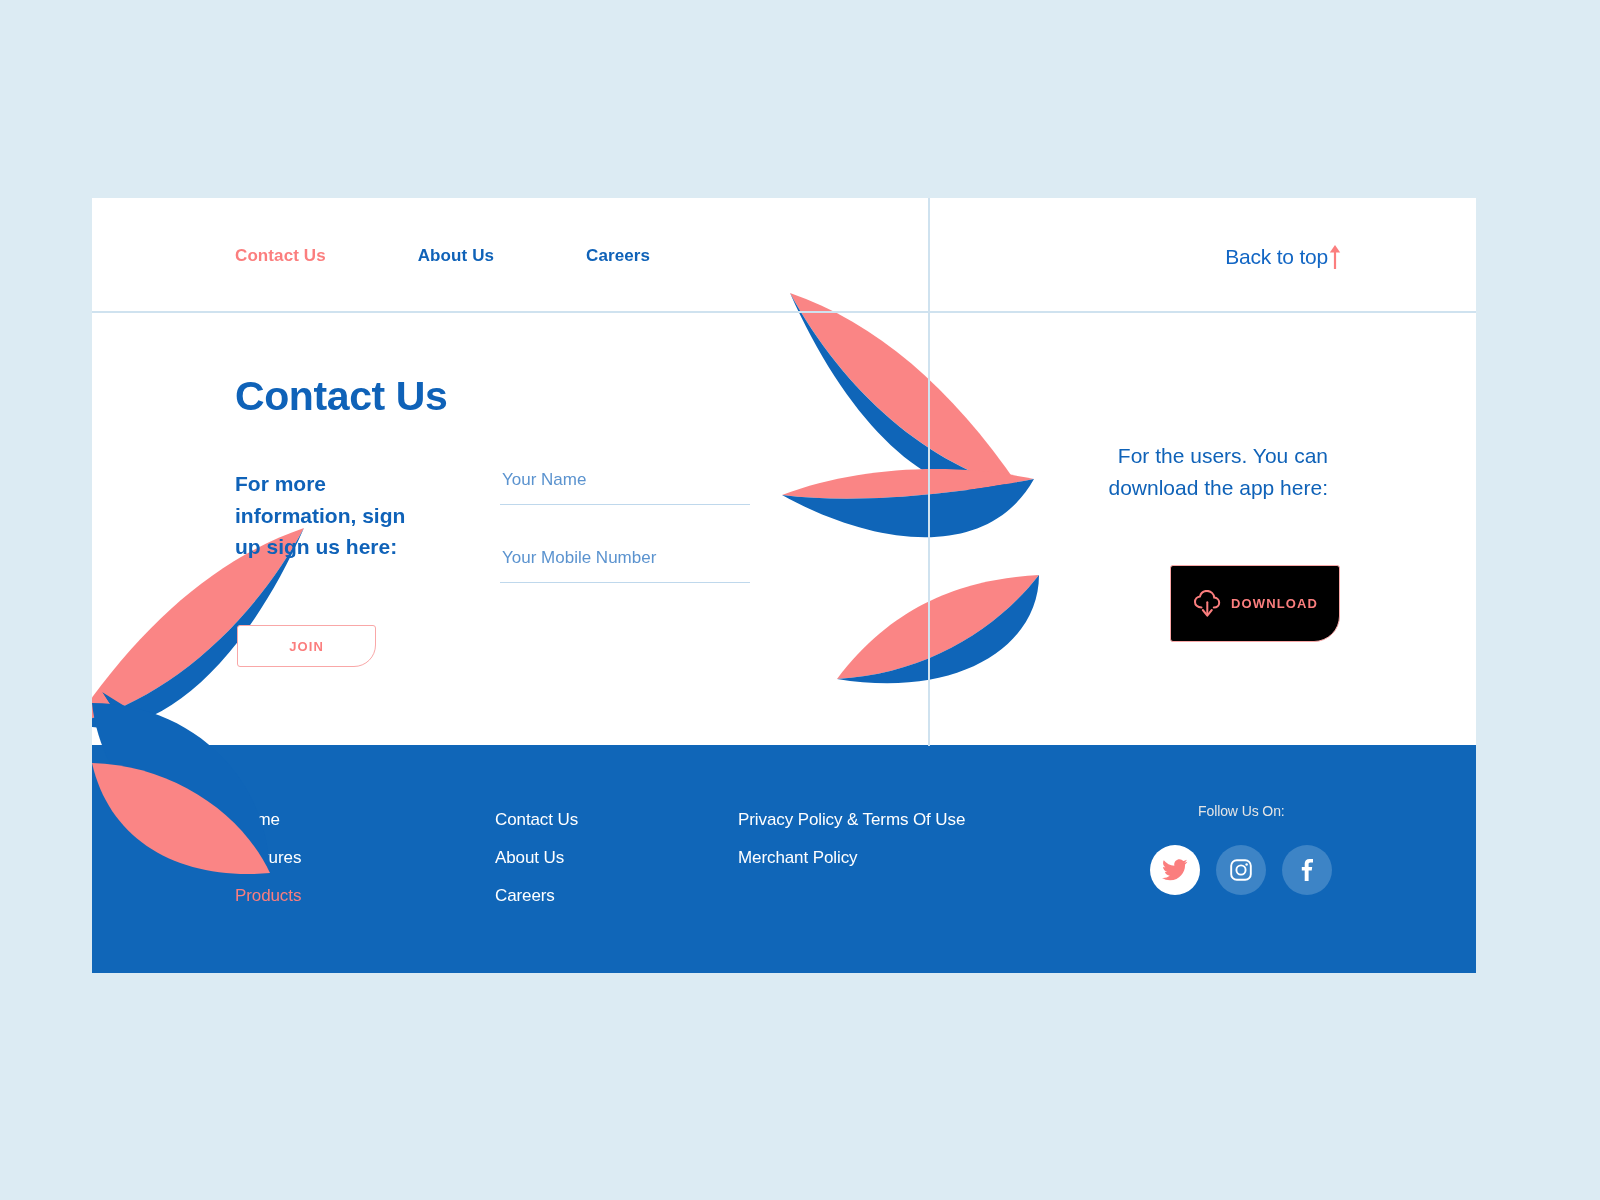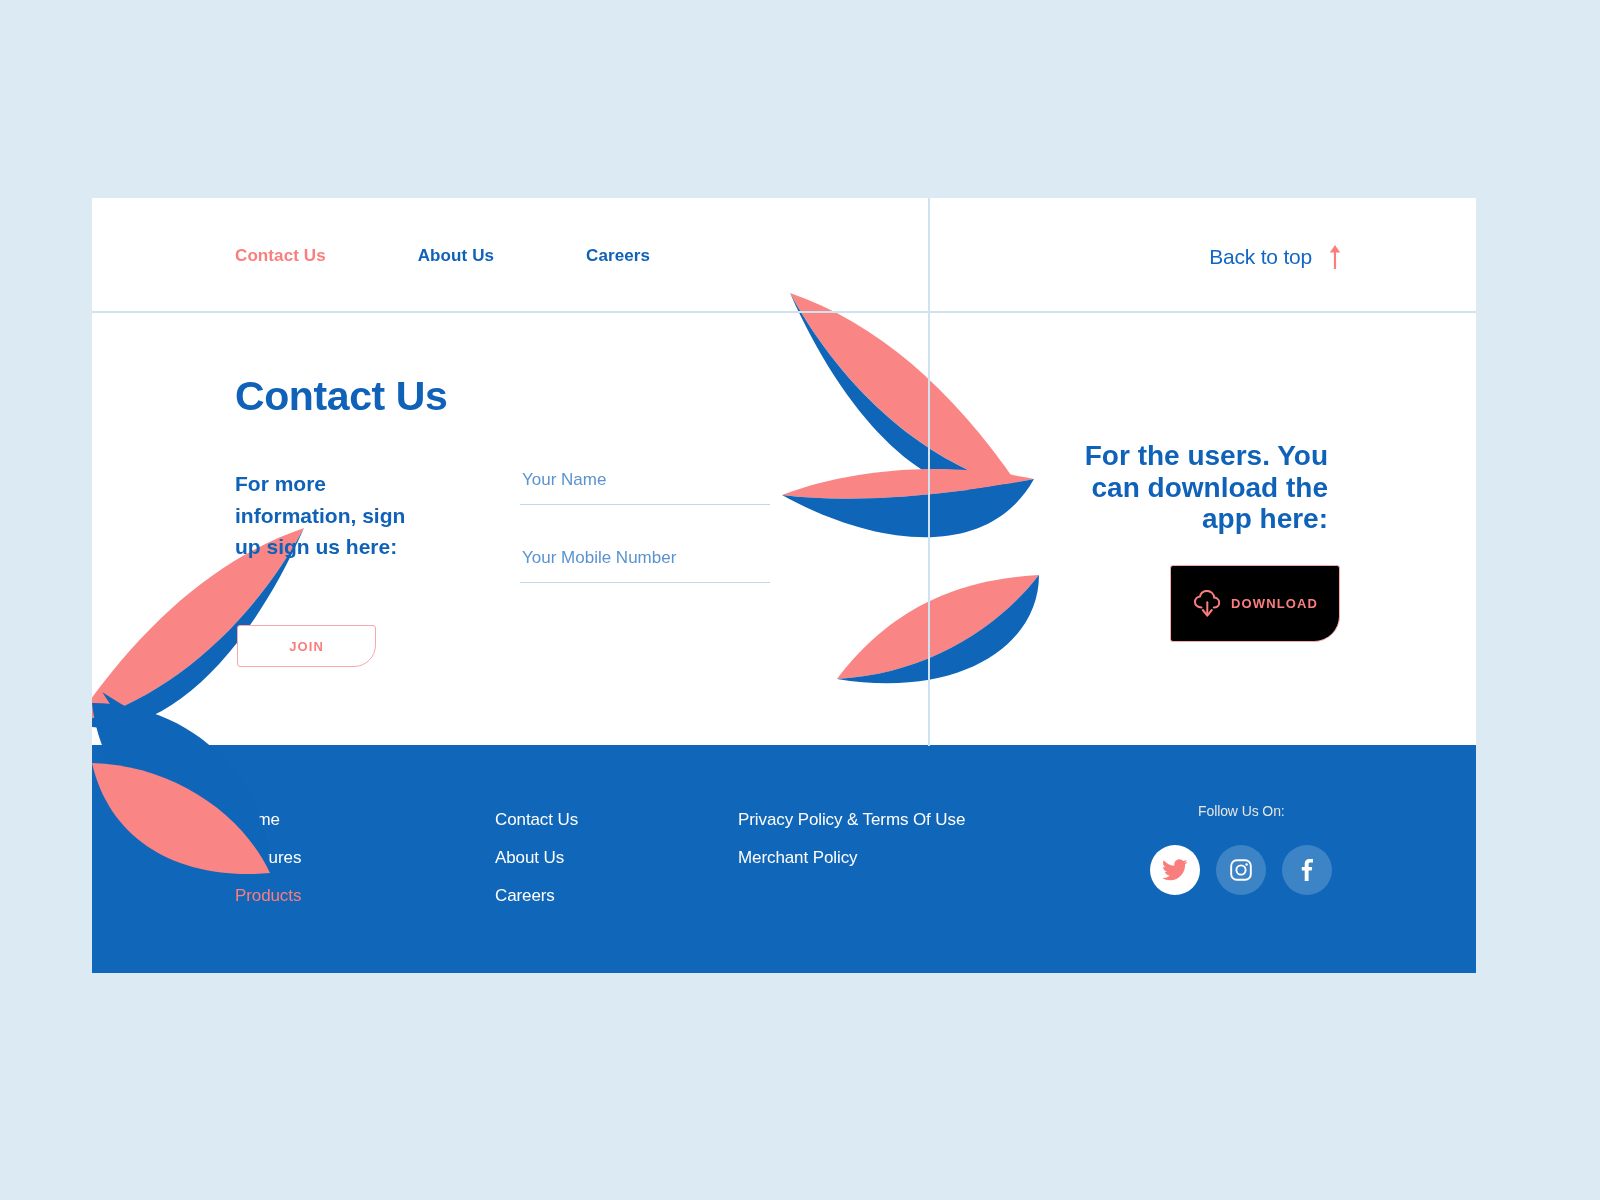--- a/index.html
+++ b/index.html
@@ -71,21 +71,20 @@
   }
   .topnav a:last-child { margin-right: 0; }
   .topnav a.active { color: #fb7e7e; }
 
   .backtotop {
     position: absolute;
     right: 134px;
     top: 46px;
     display: flex;
     align-items: center;
-    gap: 16px;
     z-index: 9;
     cursor: pointer;
   }
   .backtotop .label {
     font-size: 21px;
     color: #1266c4;
     letter-spacing: -.2px;
     white-space: nowrap;
   }
   .backtotop .arrow { display: block; }
@@ -150,34 +149,33 @@
     width: 250px;
     height: 45px;
     border: none;
     border-bottom: 1.6px solid #bfd8ec;
     background: transparent;
     font-family: "Liberation Sans", sans-serif;
     font-size: 17px;
     color: #4a8ed0;
     outline: none;
     padding: 0 0 4px 2px;
-    margin-left: 20px;
   }
   .field input::placeholder { color: #5b93cf; opacity: 1; }
 
   
   .right-copy {
     position: absolute;
     left: 980px;
     top: 242px;
     width: 256px;
     text-align: right;
-    font-size: 28px;
+    font-size: 21px;
     line-height: 31.5px;
-    font-weight: bold;
+    font-weight: normal;
     color: #0f62b8;
     z-index: 9;
   }
 
   .download-btn {
     position: absolute;
     left: 1078px;
     top: 367px;
     width: 170px;
     height: 77px;

